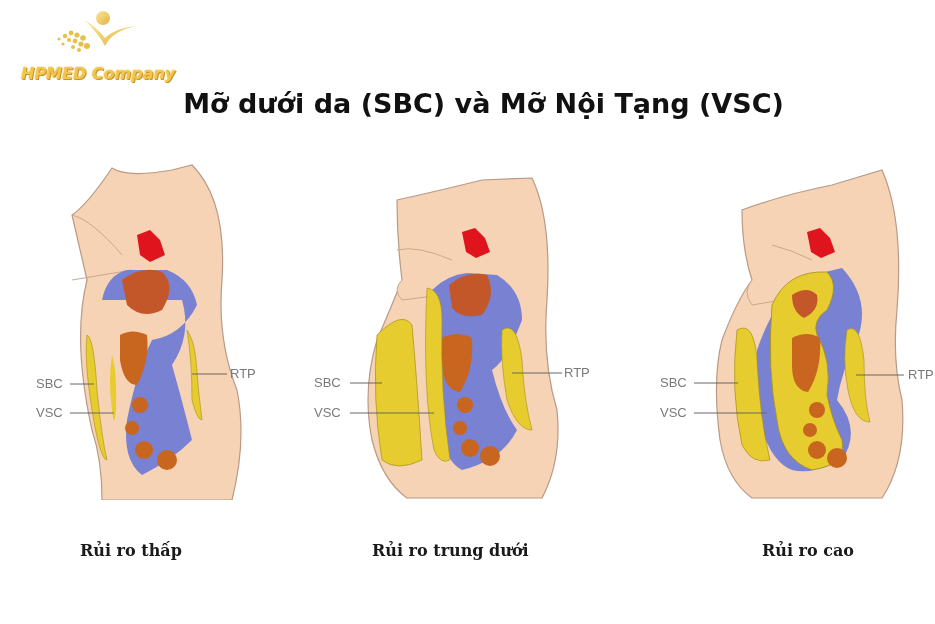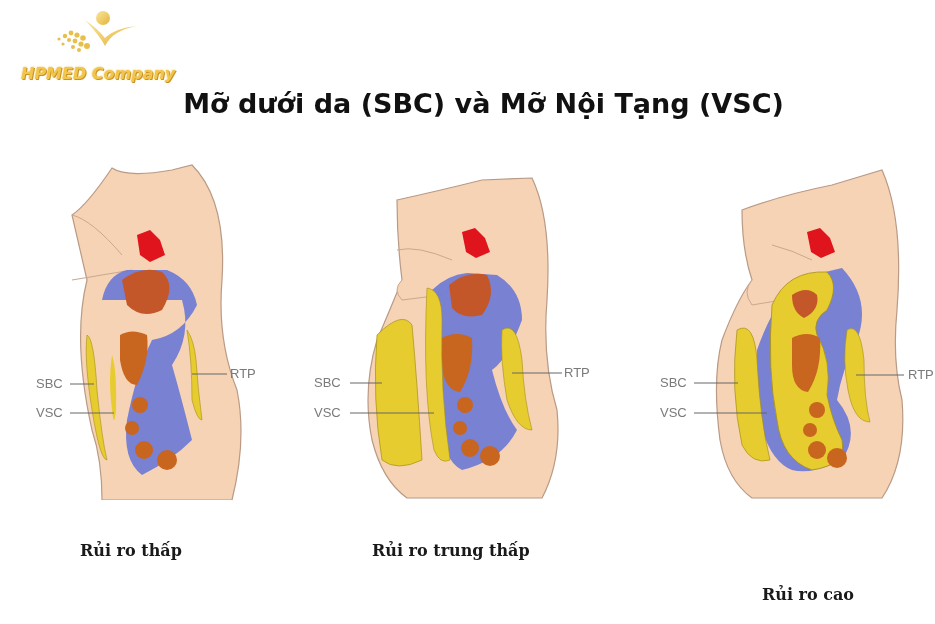--- a/index.html
+++ b/index.html
@@ -128,14 +128,14 @@
     <line x1="52" y1="223" x2="96" y2="223" stroke="#666" stroke-width="1"></line>
     <line x1="52" y1="253" x2="125" y2="253" stroke="#666" stroke-width="1"></line>
     <line x1="214" y1="215" x2="262" y2="215" stroke="#666" stroke-width="1"></line>
   </svg>
   <span class="lbl" style="left:18px;top:215px;">SBC</span>
   <span class="lbl" style="left:18px;top:245px;">VSC</span>
   <span class="lbl" style="left:266px;top:207px;">RTP</span>
 </div>
 
 <div class="caption" style="left:80px;">Rủi ro thấp</div>
-<div class="caption" style="left:372px;">Rủi ro trung thấp</div>
-<div class="caption" style="left:762px;margin-top:44px;">Rủi ro cao</div>
+<div class="caption" style="left:372px;">Rủi ro trung dưới</div>
+<div class="caption" style="left:762px;">Rủi ro cao</div>
 
 </body></html>

